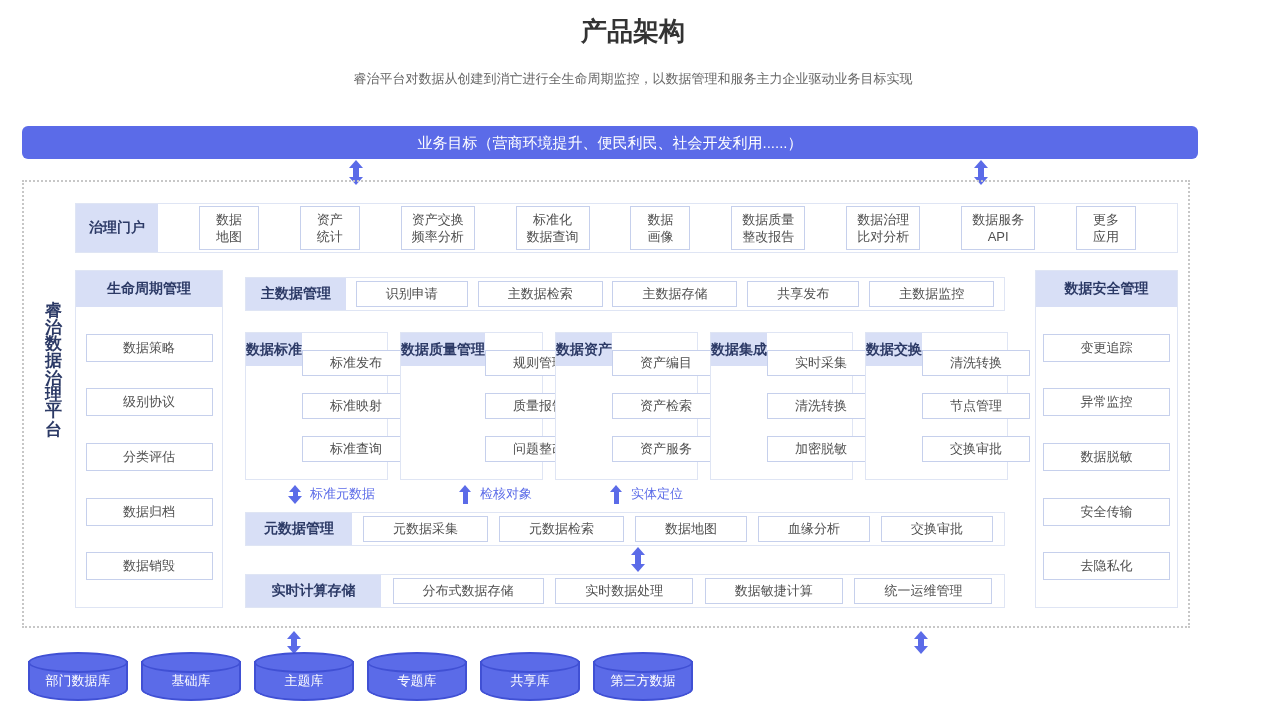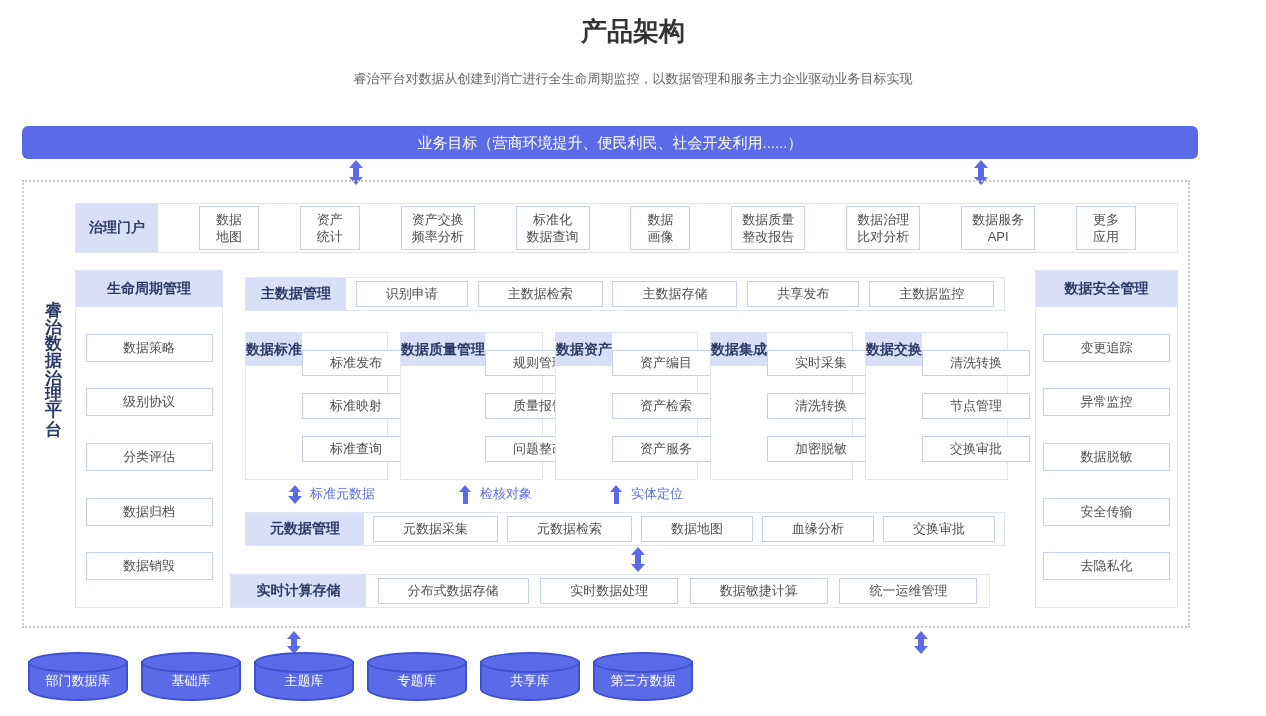--- a/index.html
+++ b/index.html
@@ -206,37 +206,37 @@
   </div>
   <div class="flow abs" style="left:610px;top:484px">
     <div class="arrow sm" style="height:19px">
       <i class="head-up"></i>
         <i class="shaft"></i>
     </div>
     <span class="flow-label">实体定位</span>
   </div>
 
   <div class="hrow" style="left:245px;top:512px;width:760px;height:34px">
-    <div class="hdr" style="width:118px">元数据管理</div>
+    <div class="hdr" style="width:106px">元数据管理</div>
     <div class="items">
       <div class="ibox">元数据采集</div>
       <div class="ibox">元数据检索</div>
       <div class="ibox">数据地图</div>
       <div class="ibox">血缘分析</div>
       <div class="ibox">交换审批</div>
     </div>
   </div>
 
   <div class="arrow abs" style="left:630px;top:547px;height:25px">
     <i class="head-up"></i>
       <i class="shaft"></i>
       <i class="head-down"></i>
   </div>
 
-  <div class="hrow" style="left:230px;top:574px;width:760px;height:34px">
+  <div class="hrow" style="left:245px;top:574px;width:760px;height:34px">
     <div class="hdr" style="width:135px">实时计算存储</div>
     <div class="items">
       <div class="ibox">分布式数据存储</div>
       <div class="ibox">实时数据处理</div>
       <div class="ibox">数据敏捷计算</div>
       <div class="ibox">统一运维管理</div>
     </div>
   </div>
 
   <div class="vpanel" style="left:1035px;top:270px;width:143px;height:338px">

